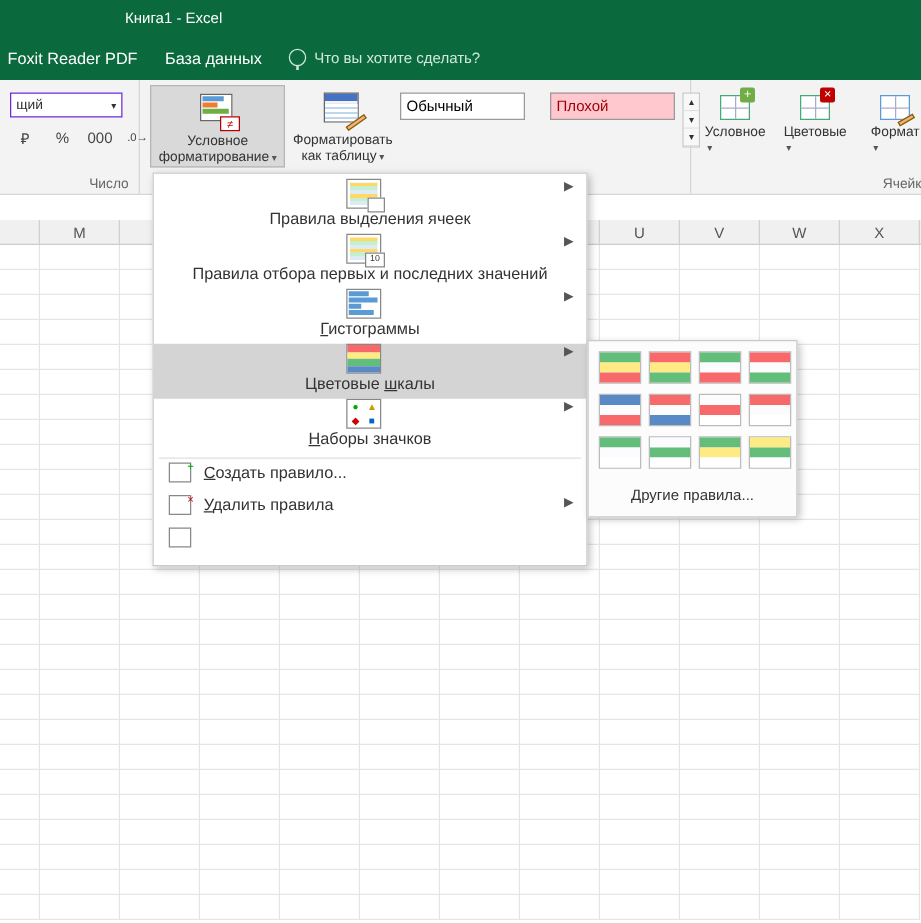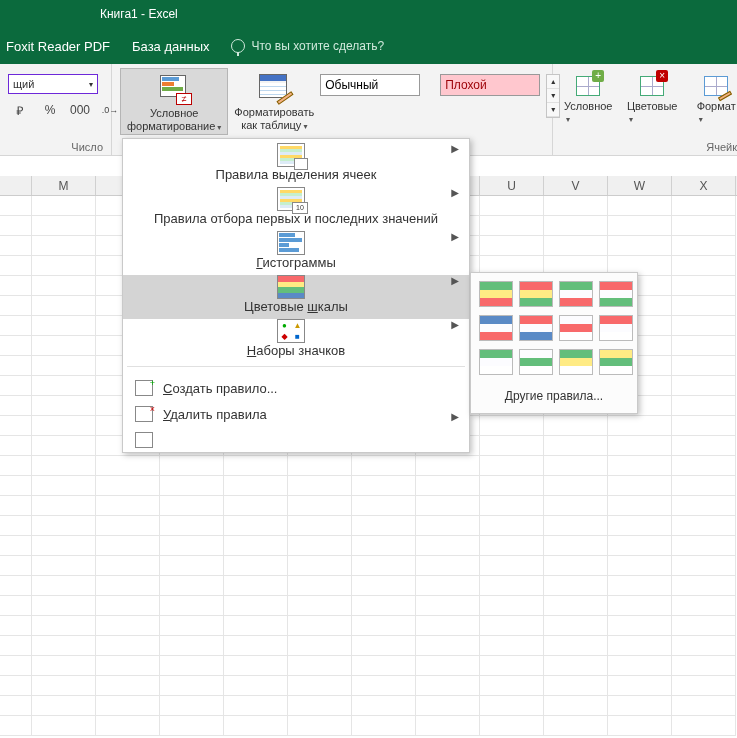--- a/index.html
+++ b/index.html
@@ -83,21 +83,21 @@
 
   
   .cf-menu { position:absolute; top:138px; left:122px; width:348px; background:#fff; border:1px solid #c9c9c9; box-shadow:2px 2px 6px rgba(0,0,0,0.25); z-index:20; padding:4px 0;}
   .cf-menu .mitem { height:44px; display:flex; align-items:center; padding:0 10px; cursor:pointer; position:relative;flex-direction:column;}
   .cf-menu .mitem.highlight { background:#d4d4d4; }
   .cf-menu .mitem .micon { width:28px; height:24px; margin-right:10px; position:relative;}
   .cf-menu .mitem .mtext { font-size:13px; flex:1; }
   .cf-menu .mitem .mtext u { text-decoration:underline; }
   .cf-menu .mitem .sub { position:absolute; right:10px; font-size:10px; color:#555;}
   .cf-menu .sep { height:1px; background:#e0e0e0; margin:3px 4px;}
-  .cf-menu .simple { height:26px; display:flex; align-items:flex-end; padding-left:12px; font-size:13px; cursor:pointer;}
+  .cf-menu .simple { height:26px; display:flex; align-items:flex-start; padding-left:12px; font-size:13px; cursor:pointer;}
   .cf-menu .simple .sicon { width:18px; height:16px; margin-right:10px; position:relative; }
 
   .micon.stripes { background:#fff; border:1px solid #888; }
   .micon.stripes::before { content:""; position:absolute; inset:2px; background:repeating-linear-gradient(#ffd966 0 3px, #c6efce 3px 6px, #ddebf7 6px 9px);}
   .micon.highlight-rules::after { content:""; position:absolute; right:-4px; bottom:-4px; width:12px; height:10px; background:#fff; border:1px solid #888; font-size:7px; }
   .micon.topbottom::after { content:"10"; position:absolute; right:-4px; bottom:-4px; width:14px; height:10px; background:#fff; border:1px solid #888; font-size:7px; text-align:center; line-height:10px;}
   .micon.databars { border:1px solid #888; background:#fff;}
   .micon.databars div { height:4px; margin:1px; background:#5b9bd5;}
   .micon.colorscales { border:1px solid #888; background:#fff; display:flex; flex-direction:column;}
   .micon.colorscales div { flex:1;}

